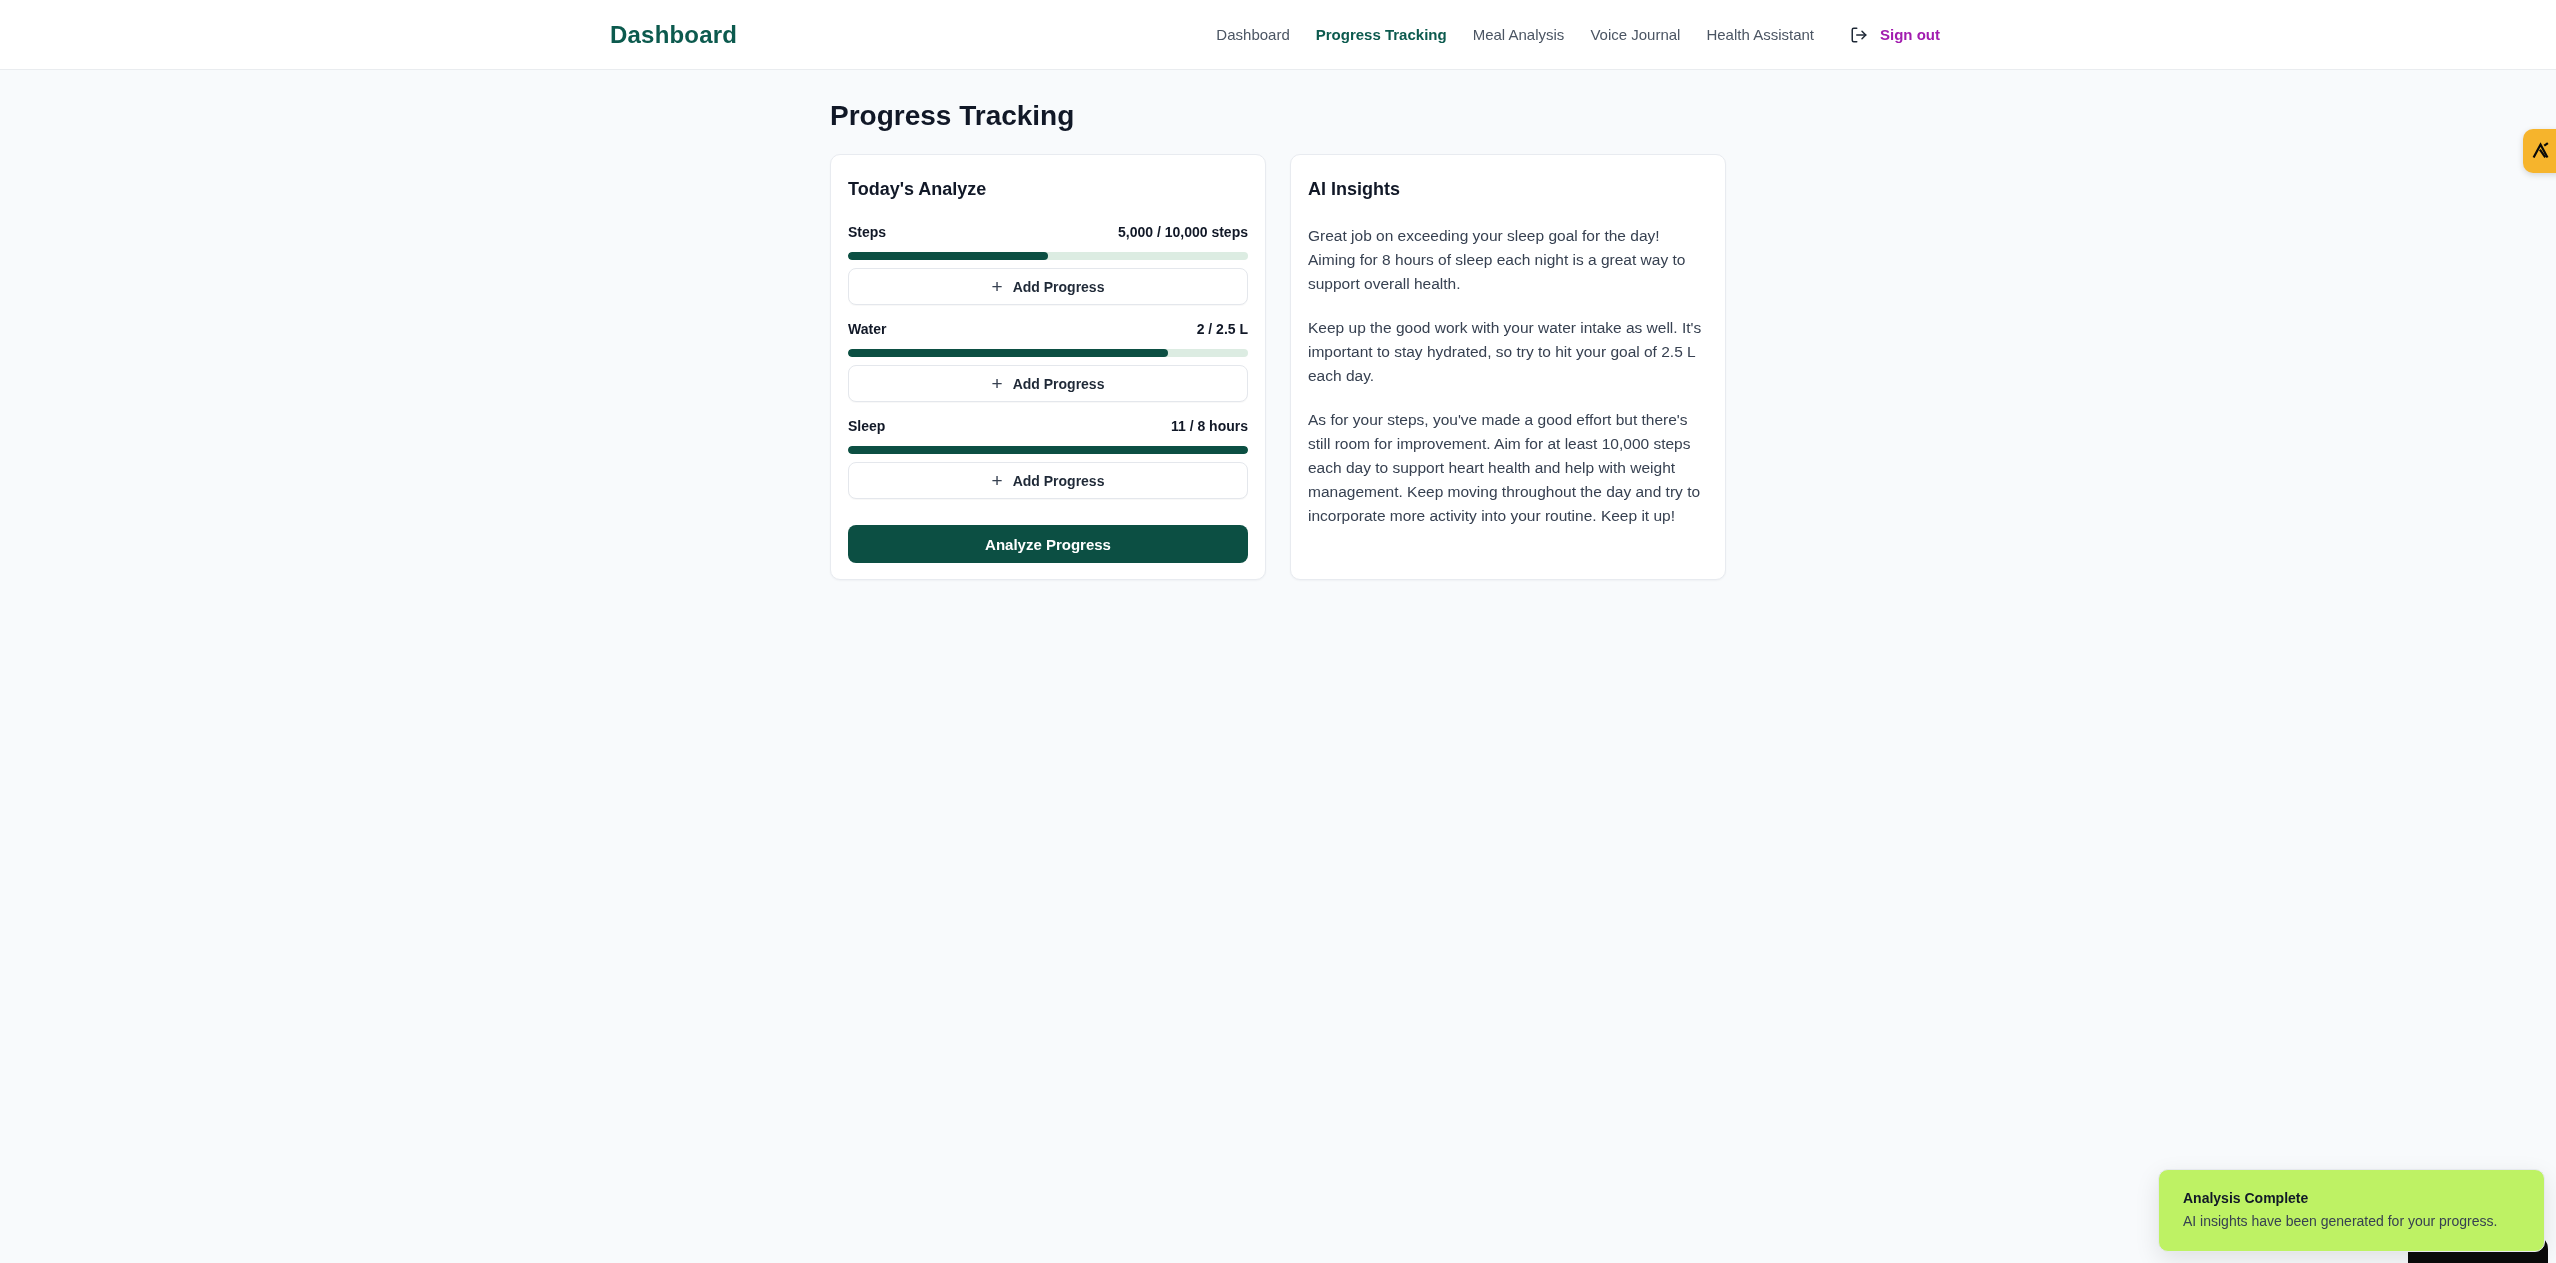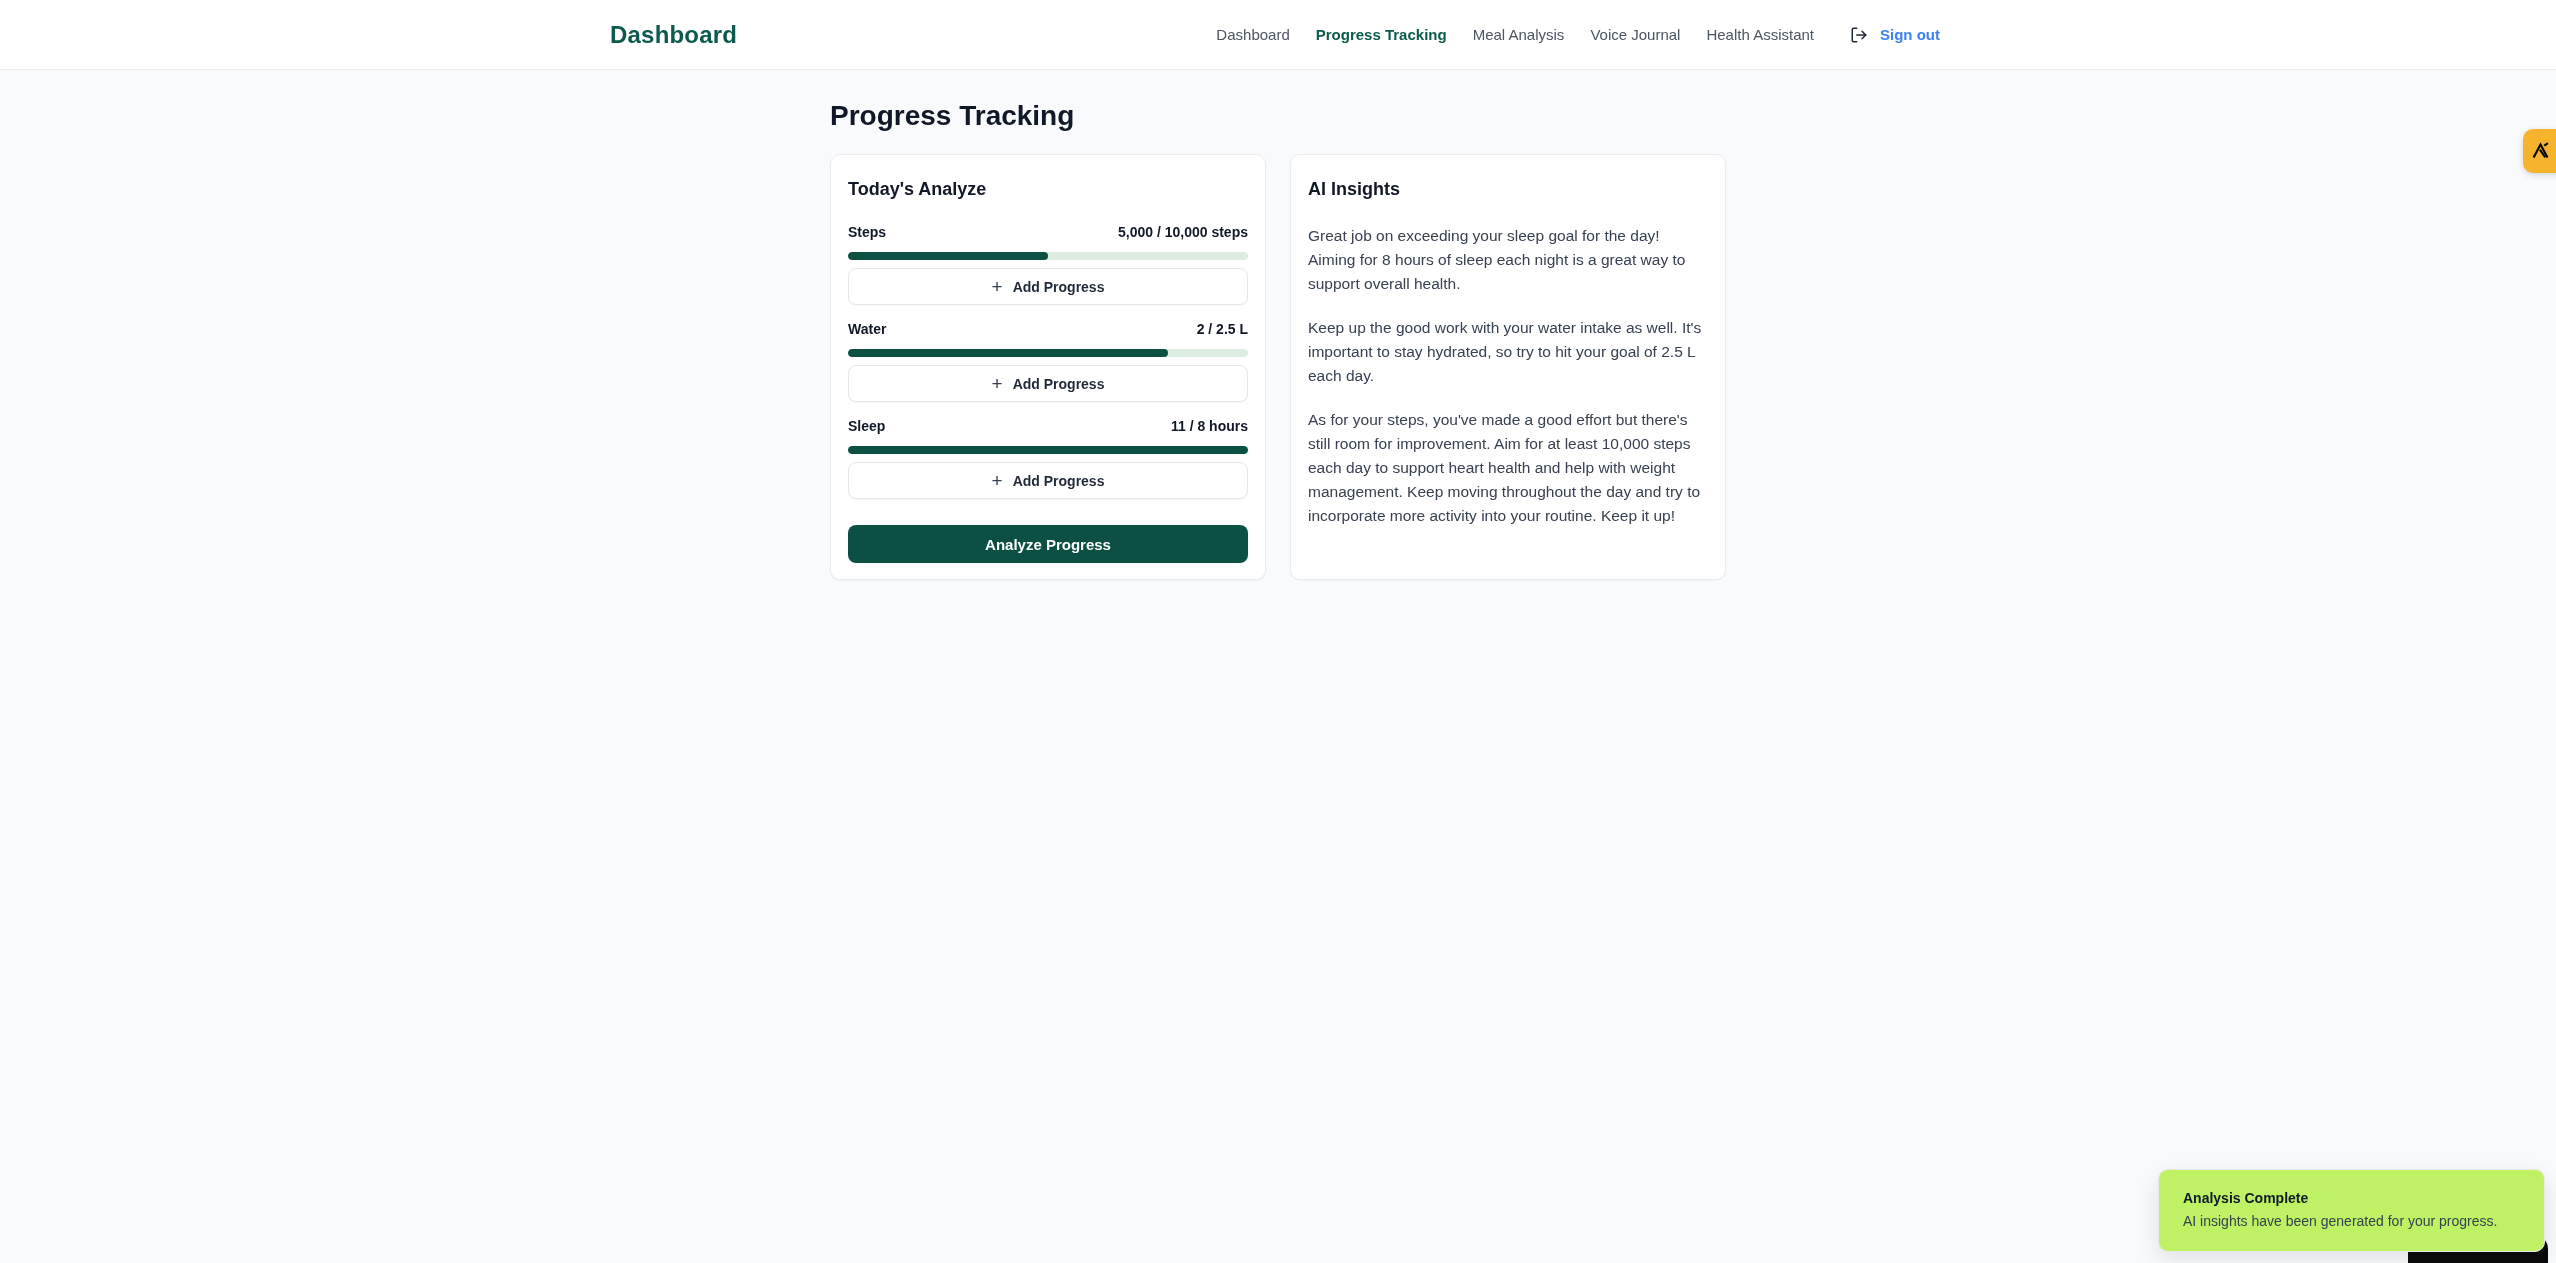--- a/index.html
+++ b/index.html
@@ -17,21 +17,21 @@
     height:70px; background:#ffffff; border-bottom:1px solid #e9ecef;
     display:flex; align-items:center; justify-content:space-between;
     padding:0 616px 0 610px;
   }
   .logo { font-size:24px; font-weight:bold; color:#0c5a4e; letter-spacing:.2px; cursor:pointer; }
   .nav { display:flex; align-items:center; }
   .nav-links { display:flex; align-items:center; gap:26px; }
   .nav-item { font-size:15px; color:#4b5563; font-weight:500; cursor:pointer; white-space:nowrap; }
   .nav-item.active { color:#0c5a4e; font-weight:700; }
   .signout { display:flex; align-items:center; gap:12px; margin-left:36px; cursor:pointer; }
-  .signout-label { font-size:15px; font-weight:700; color:#3b82f6; }
+  .signout-label { font-size:15px; font-weight:700; color:#a21caf; }
   .signout-icon { width:18px; height:18px; display:block; }
 
   
   .main { width:896px; margin:0 auto; }
   .page-title { margin-top:30px; font-size:28px; font-weight:bold; color:#111827; }
   .cards-row { display:grid; grid-template-columns:436px 436px; gap:24px; margin-top:22px; align-items:stretch; }
   .card {
     background:#ffffff; border:1px solid #e8ebf0; border-radius:10px;
     padding:24px 17px 16px 17px; box-shadow:0 1px 2px rgba(16,24,40,.04);
   }

